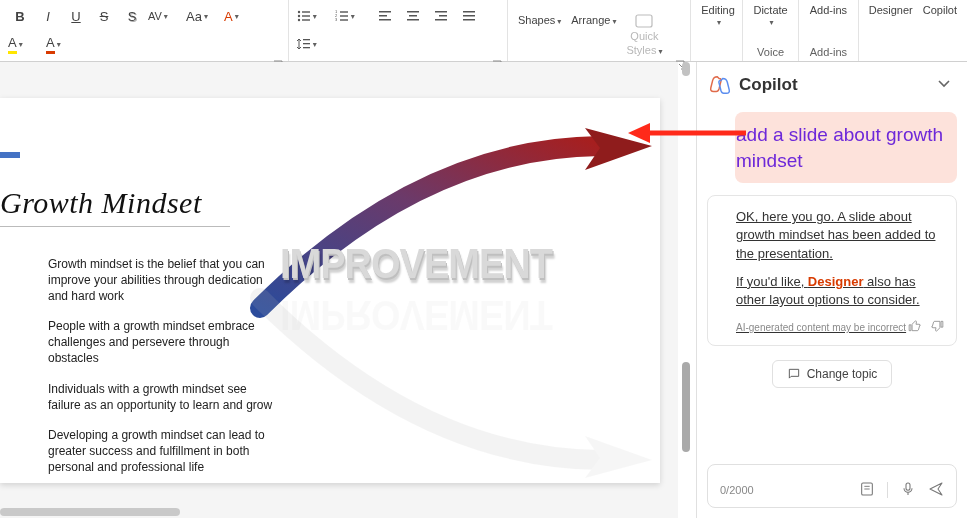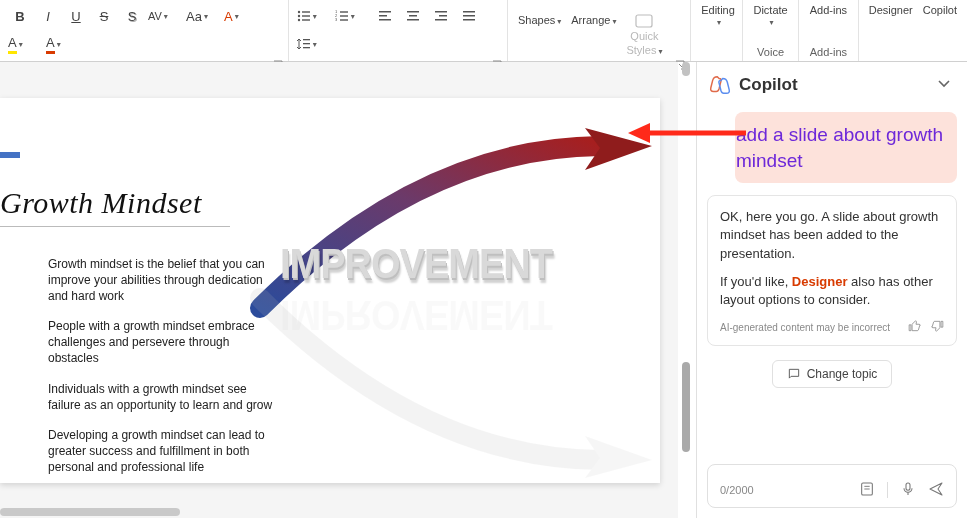--- a/index.html
+++ b/index.html
@@ -43,21 +43,21 @@
   .hscroll .thumb { position: absolute; left: 0; top: 2px; width: 180px; height: 8px; background: #c9c9c9; border-radius: 4px; }
 
   
   .pane { position: absolute; left: 696px; top: 62px; width: 271px; height: 456px; background: #fff; border-left: 1px solid #e0e0e0; display: flex; flex-direction: column; }
   .pane-head { display: flex; align-items: center; gap: 8px; padding: 10px 12px 8px 12px; }
   .copilot-logo { width: 22px; height: 22px; }
   .pane-title { font-size: 17px; font-weight: 600; color: #333; flex: 1; }
   .pane-collapse { color: #616161; cursor: pointer; padding: 4px; }
   .chat { flex: 1; padding: 6px 10px; overflow: hidden; }
   .user-bubble { background: #fde2db; border-radius: 8px; padding: 10px 1px; font-size: 19px; color: #6d28d9; margin-bottom: 12px; margin-left: 28px; line-height: 1.35; }
-  .ai-bubble { background: #fff; border: 1px solid #e5e5e5; border-radius: 8px; padding: 12px 12px 8px 12px; font-size: 13px; color: #333; line-height: 1.4; }
+  .ai-bubble { background: #fff; border: 1px solid #e5e5e5; border-radius: 8px; padding: 12px 12px 8px 28px; font-size: 13px; color: #333; line-height: 1.4; text-decoration: underline; }
   .ai-bubble p { margin-bottom: 10px; }
   .designer-link { color: #d83b01; font-weight: 600; cursor: pointer; }
   .disclaimer { font-size: 10px; color: #8a8a8a; display: flex; align-items: center; justify-content: space-between; margin-top: 4px; }
   .fb { display: flex; gap: 8px; }
   .fb span { cursor: pointer; color: #8a8a8a; }
   .change-topic { margin: 14px auto 6px auto; border: 1px solid #e0e0e0; border-radius: 6px; padding: 6px 14px; font-size: 12px; color: #444; display: flex; align-items: center; gap: 6px; cursor: pointer; width: fit-content; }
   .compose { border: 1px solid #e0e0e0; border-radius: 8px; margin: 0 10px 10px 10px; padding: 10px 12px 8px 12px; }
   .compose-ph { font-size: 13px; color: #888; min-height: 34px; line-height: 1.3; }
   .compose-foot { display: flex; align-items: center; justify-content: space-between; font-size: 11px; color: #888; margin-top: 6px; }
   .compose-icons { display: flex; gap: 12px; align-items: center; }

